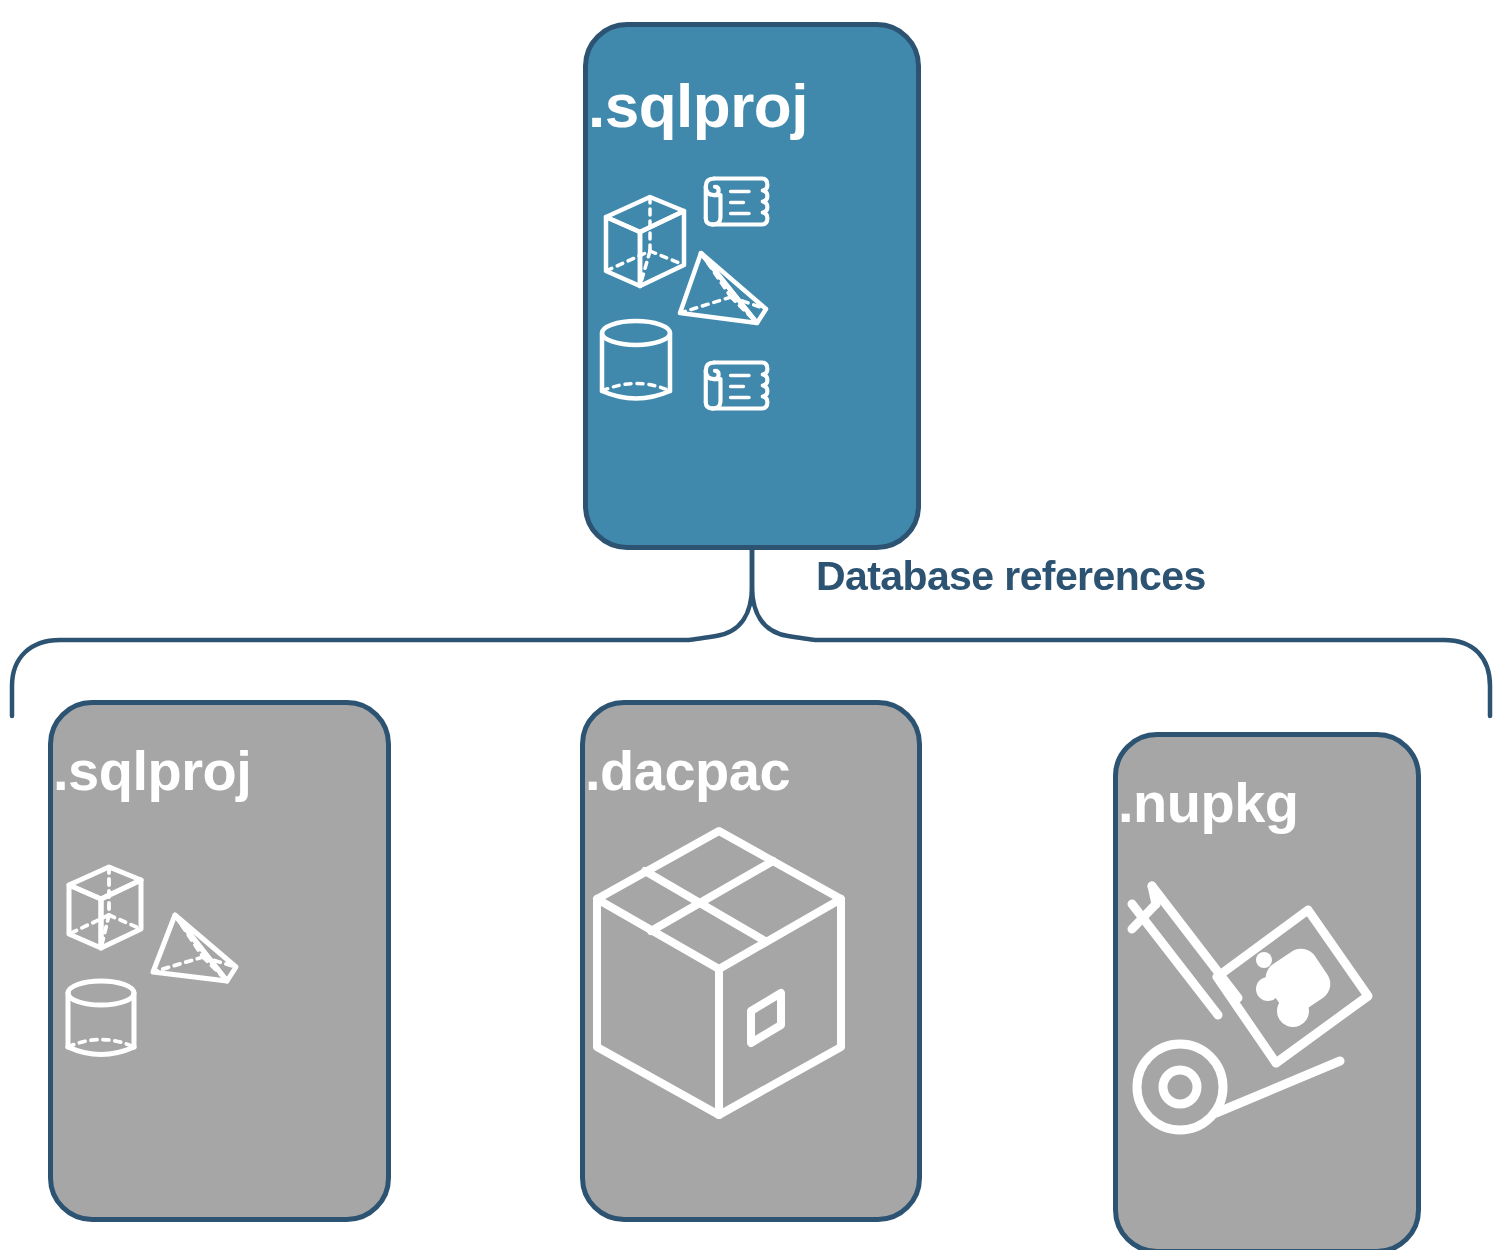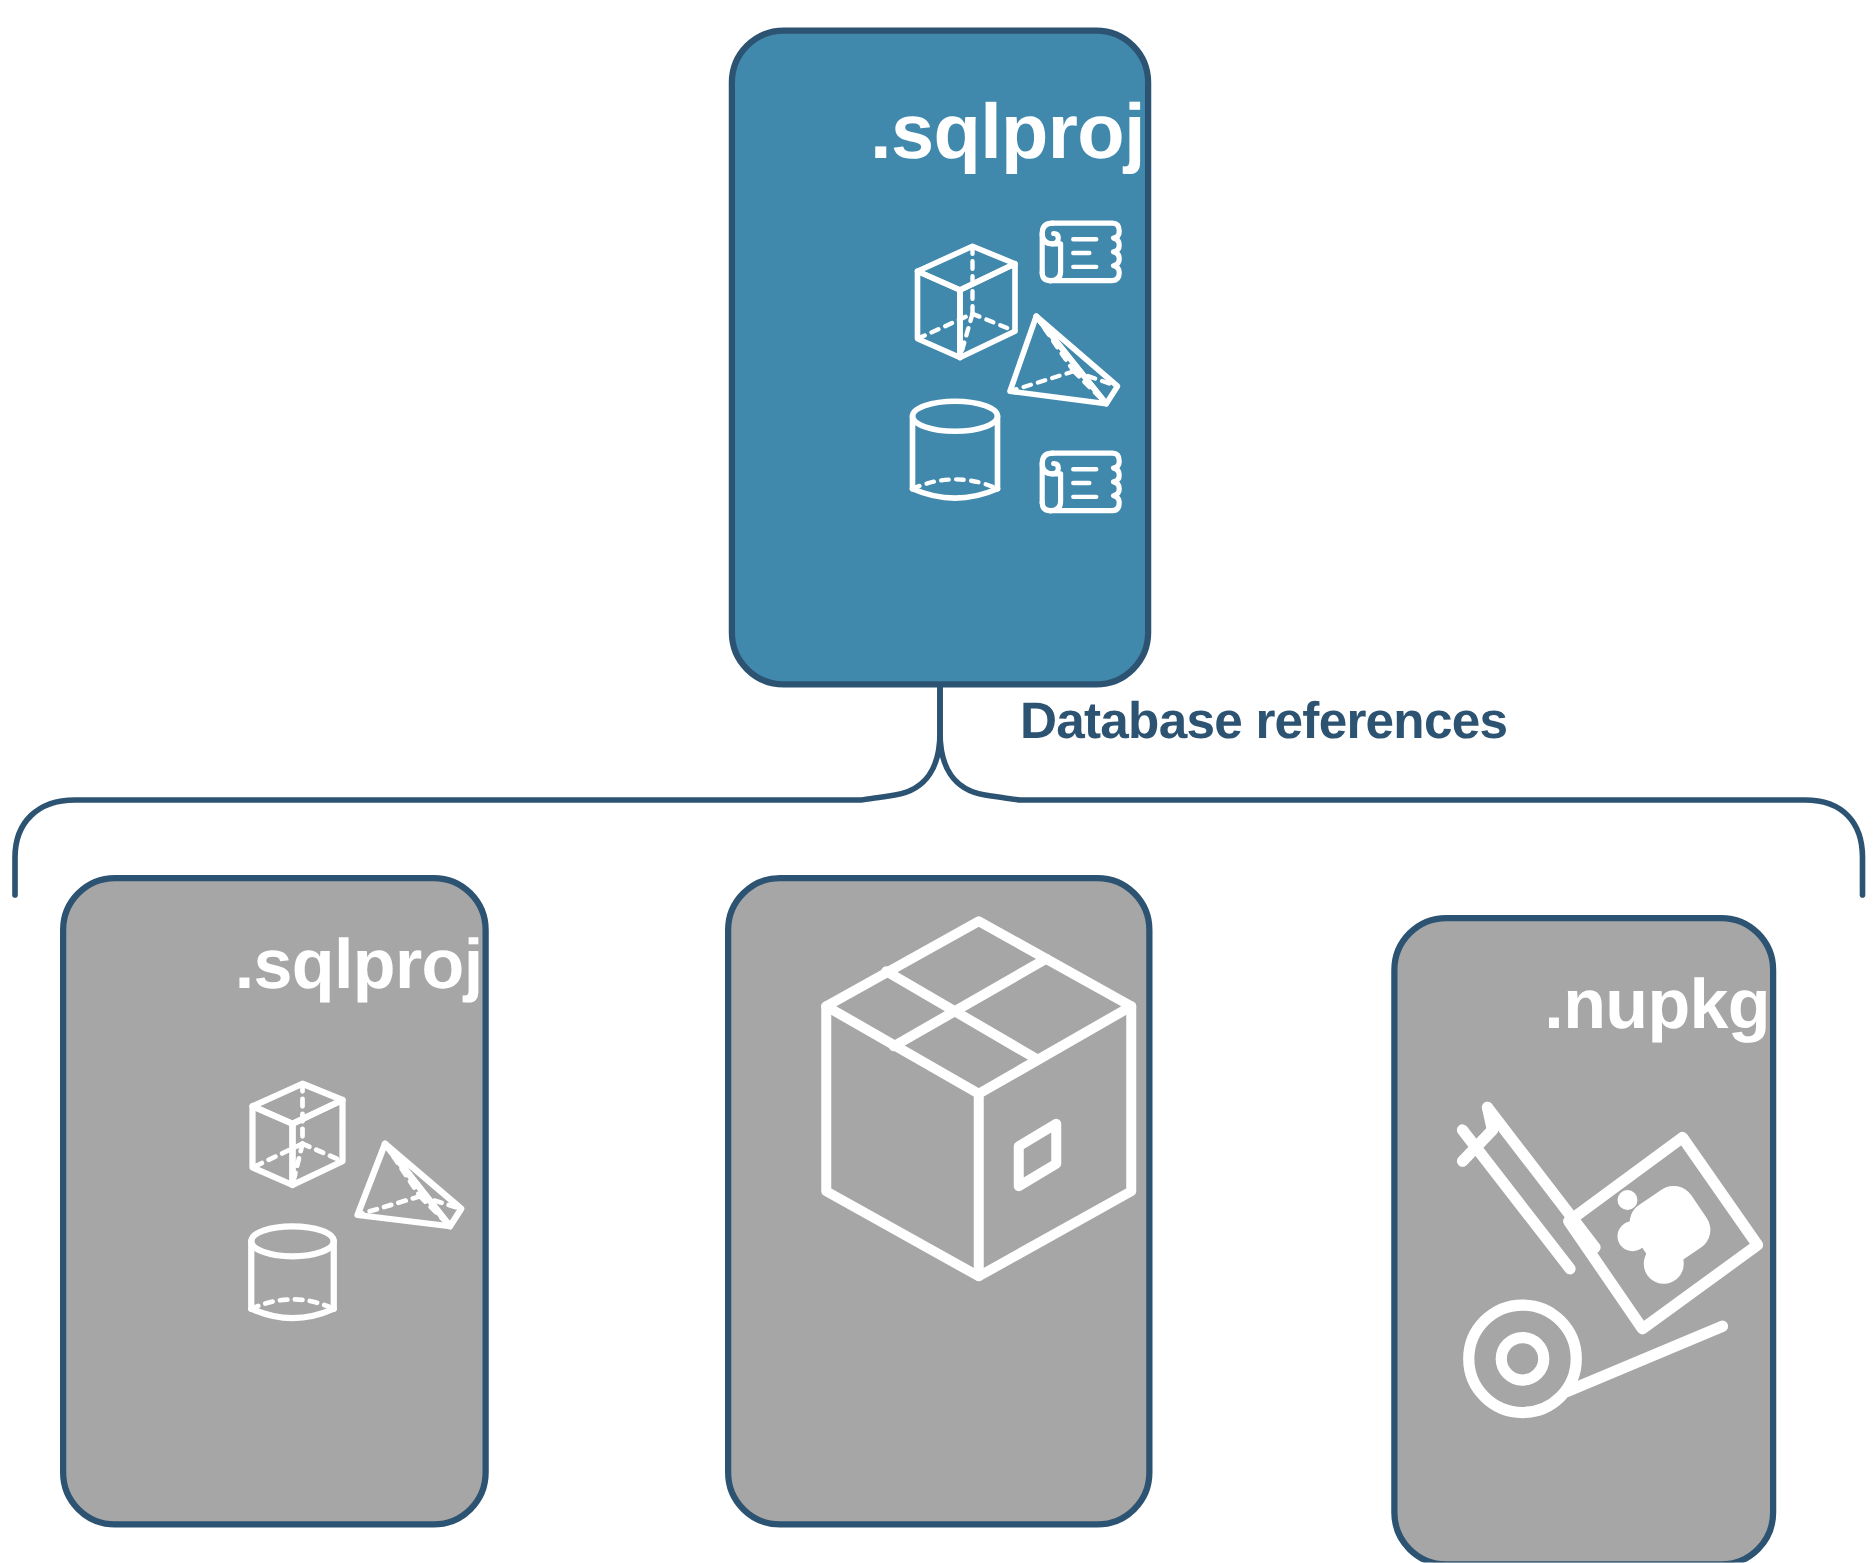--- a/index.html
+++ b/index.html
@@ -23,21 +23,21 @@
   }
 
   
   .card {
     position: absolute;
     box-sizing: border-box;
     border: 5px solid #2d5372;
     border-radius: 44px;
     display: flex;
     flex-direction: column;
-    align-items: flex-end;
+    align-items: flex-start;
   }
   .card.primary {
     background: #4189ac;
   }
   .card.secondary {
     background: #a6a6a6;
   }
 
   .card-title {
     color: #ffffff;
@@ -200,20 +200,21 @@
           <ellipse cx="48" cy="150" rx="33" ry="12"></ellipse>
           <path d="M15 150 L15 204 M81 150 L81 204"></path>
           <path d="M15 204 q33 15 66 0"></path>
           <path d="M15 204 q33 -15 66 0" stroke-dasharray="6 6" stroke-width="3.8"></path>
         </g>
       </svg>
     </div>
   </div>
 
   <div class="card secondary" id="card-dacpac">
+    <div class="card-title">.dacpac</div>
     <div class="icon-wrap">
       <svg viewBox="0 0 268 300" fill="none" stroke="#ffffff" stroke-width="8" stroke-linecap="round" stroke-linejoin="round">
         <g>
 
           <path d="M134 8 L256 76 L256 224 L134 292 L12 224 L12 76 Z"></path>
 
           <path d="M134 146 L134 292"></path>
 
           <path d="M12 76 L134 146 L256 76"></path>
 

